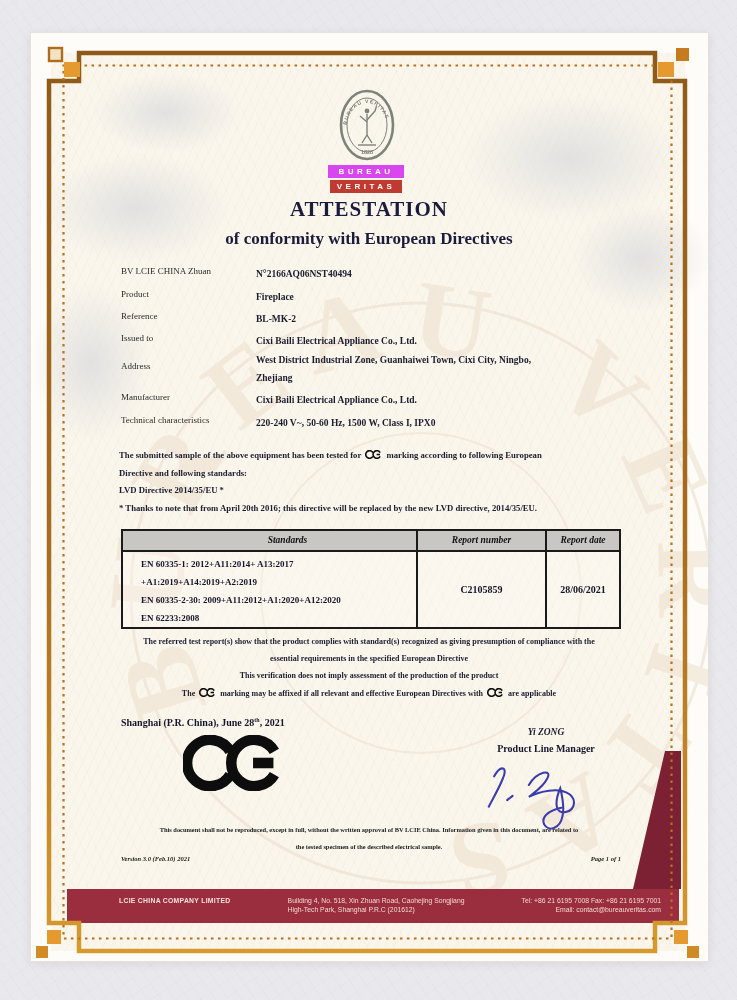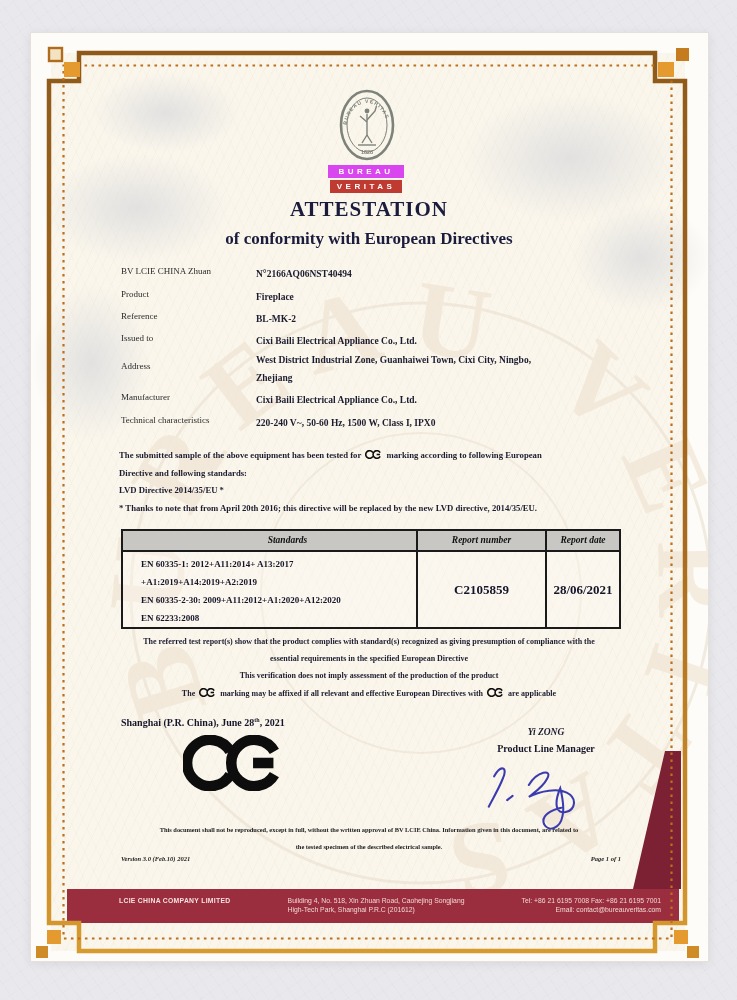--- a/index.html
+++ b/index.html
@@ -59,21 +59,21 @@
   .vmeta.pg{left:440px;width:150px;text-align:right;}
   
   .rtable{position:absolute;left:90px;top:496px;width:500px;height:100px;border:2px solid #1a1a1a;box-sizing:border-box;background:rgba(252,250,244,0.35);}
   .thead{display:flex;height:21px;background:#c8c7c4;border-bottom:2px solid #1a1a1a;box-sizing:border-box;}
   .tbody{display:flex;height:75px;}
   .c1{width:295px;box-sizing:border-box;border-right:2px solid #1a1a1a;padding-left:36px;}
   .c2{width:129px;box-sizing:border-box;border-right:2px solid #1a1a1a;}
   .c3{flex:1;}
   .thead div{font-weight:bold;font-style:italic;font-size:9.5px;text-align:center;line-height:19px;color:#111;}
   .std{padding:3px 18px;font-size:9px;font-weight:bold;color:#15152a;line-height:18px;}
-  .cellmid{display:flex;align-items:center;justify-content:center;font-size:13px;font-weight:bold;color:#15152a;}
+  .cellmid{display:flex;align-items:center;justify-content:center;font-size:10px;font-weight:bold;color:#15152a;}
   
   .ce path{fill:none;stroke:#0d0d0d;stroke-width:14;}
   .ce-inline{width:17px;height:9px;vertical-align:-1px;margin:0 2px;}
   .ce-large{position:absolute;left:152px;top:702px;width:102px;height:56px;}
   .ce-large path{stroke-width:15.5;}
   sup{font-size:6px;}
 </style>
 </head>
 <body>
 

